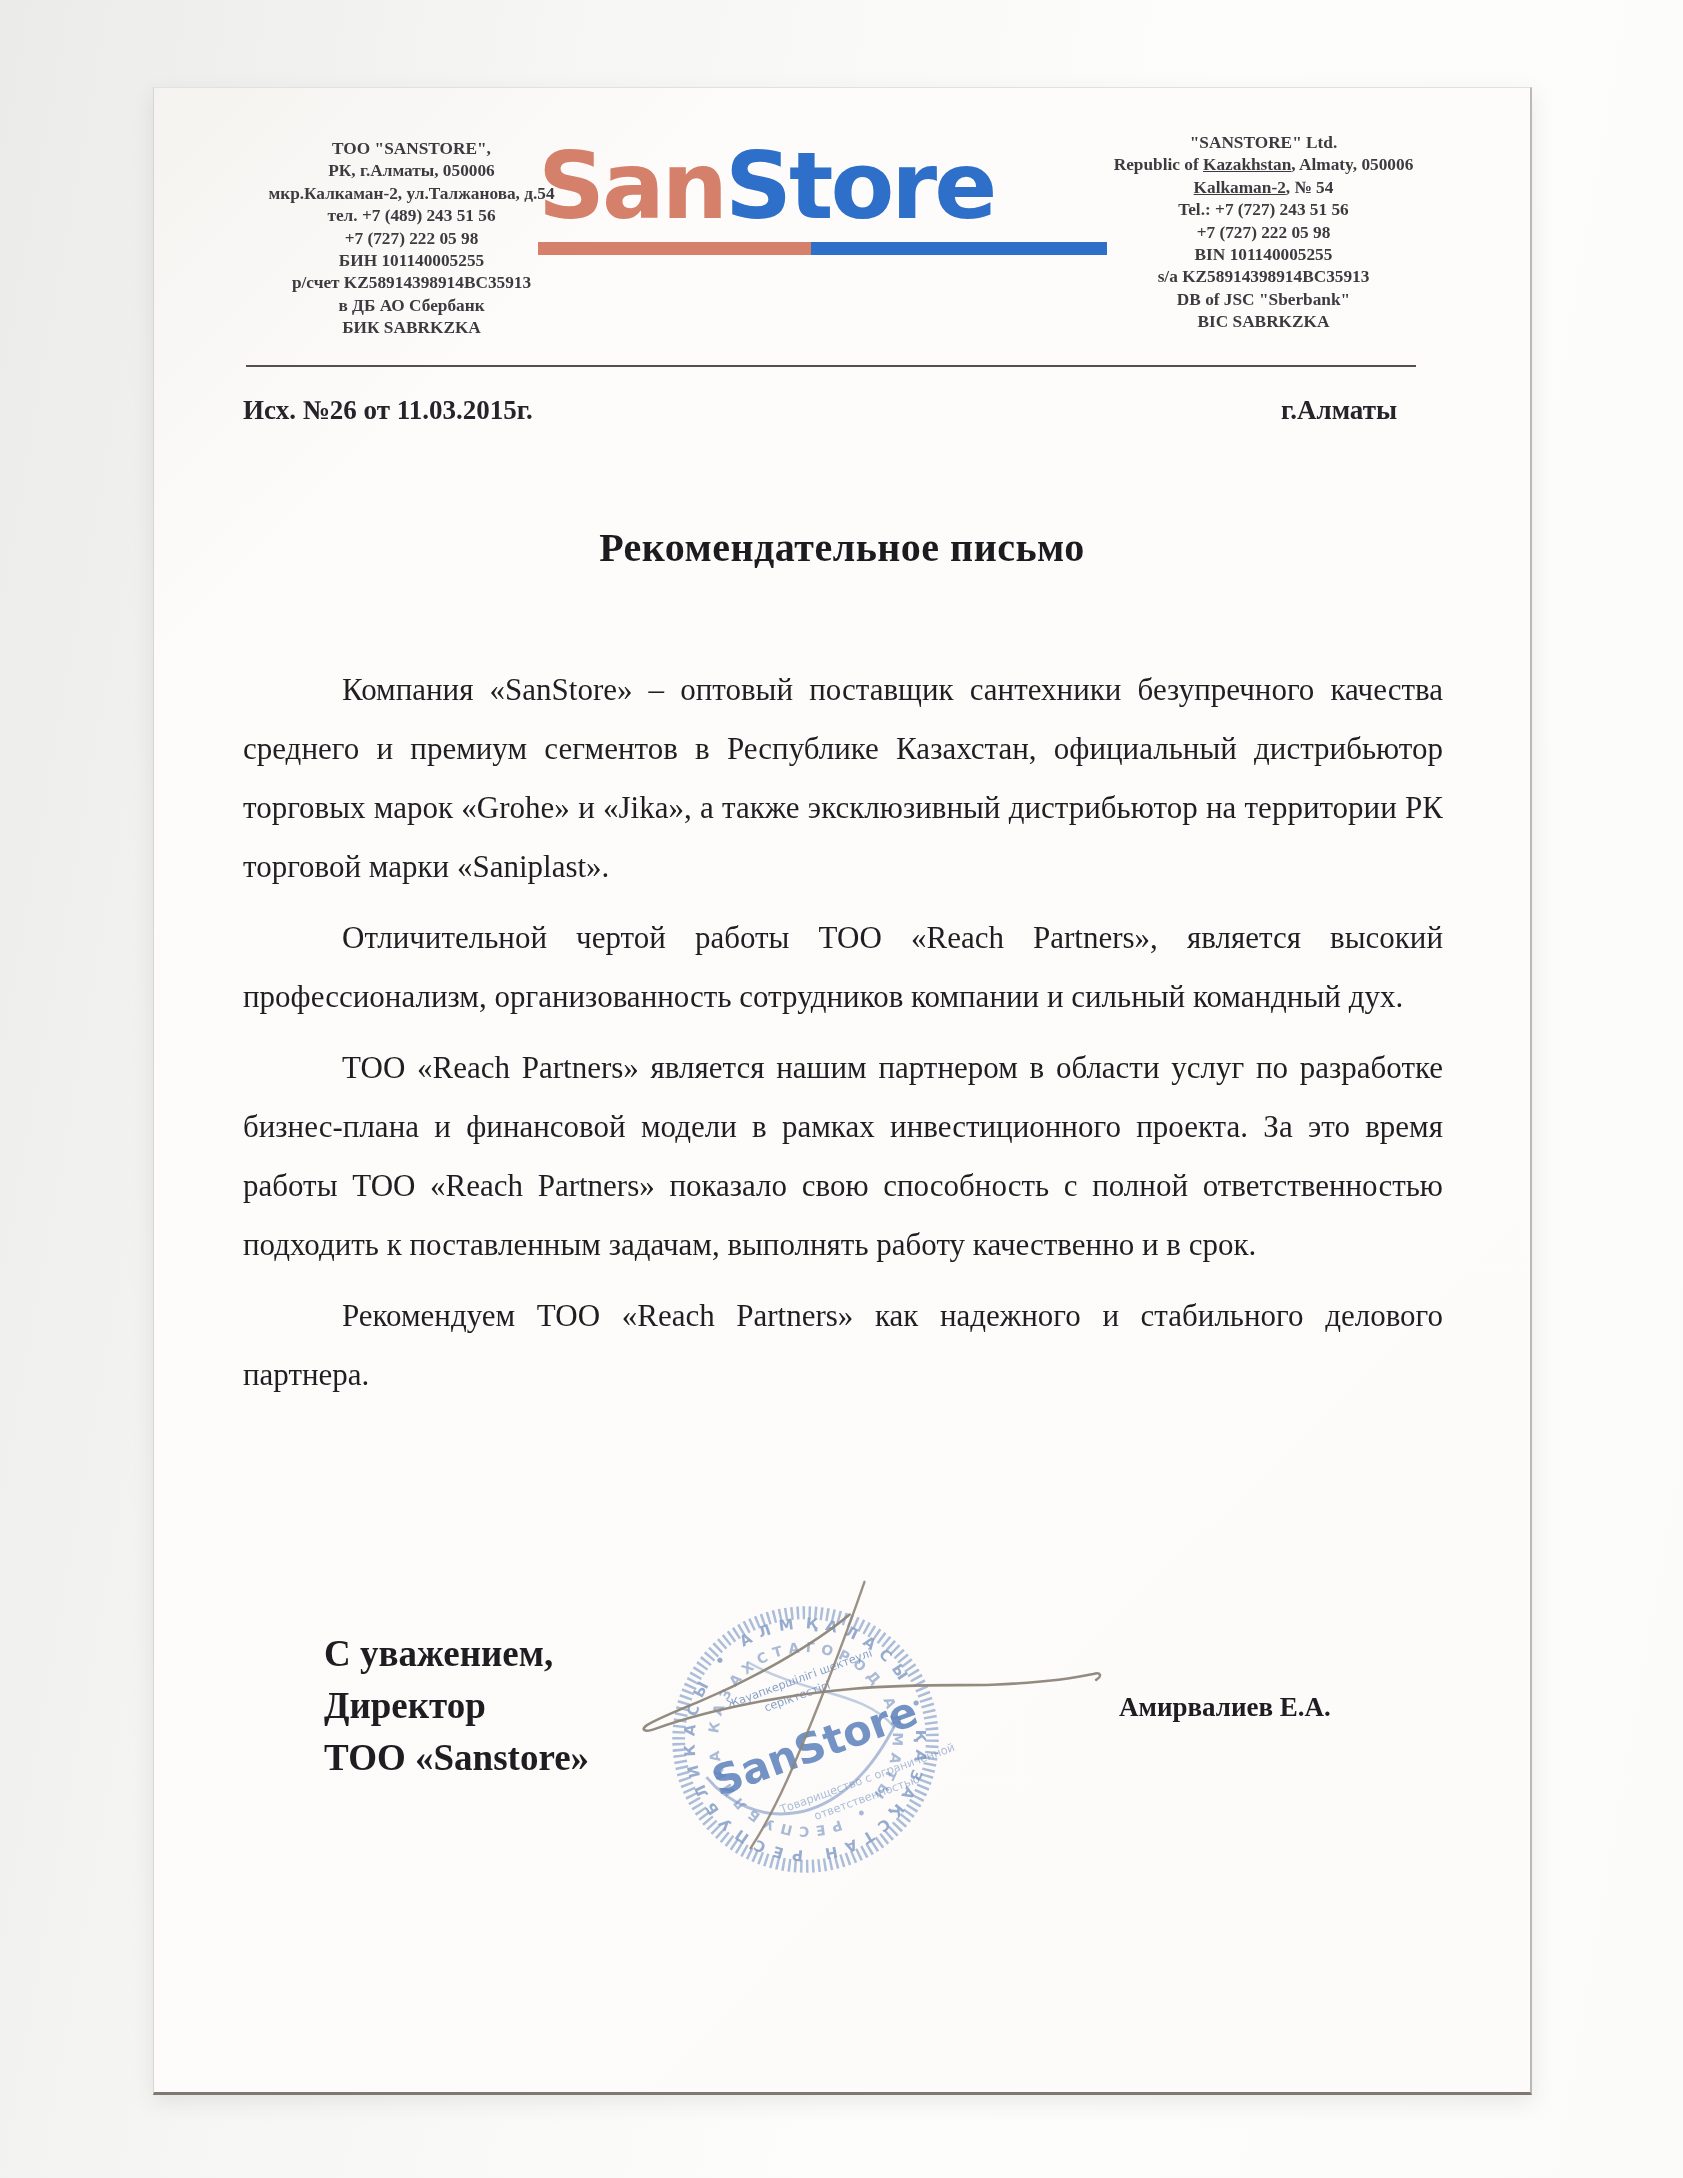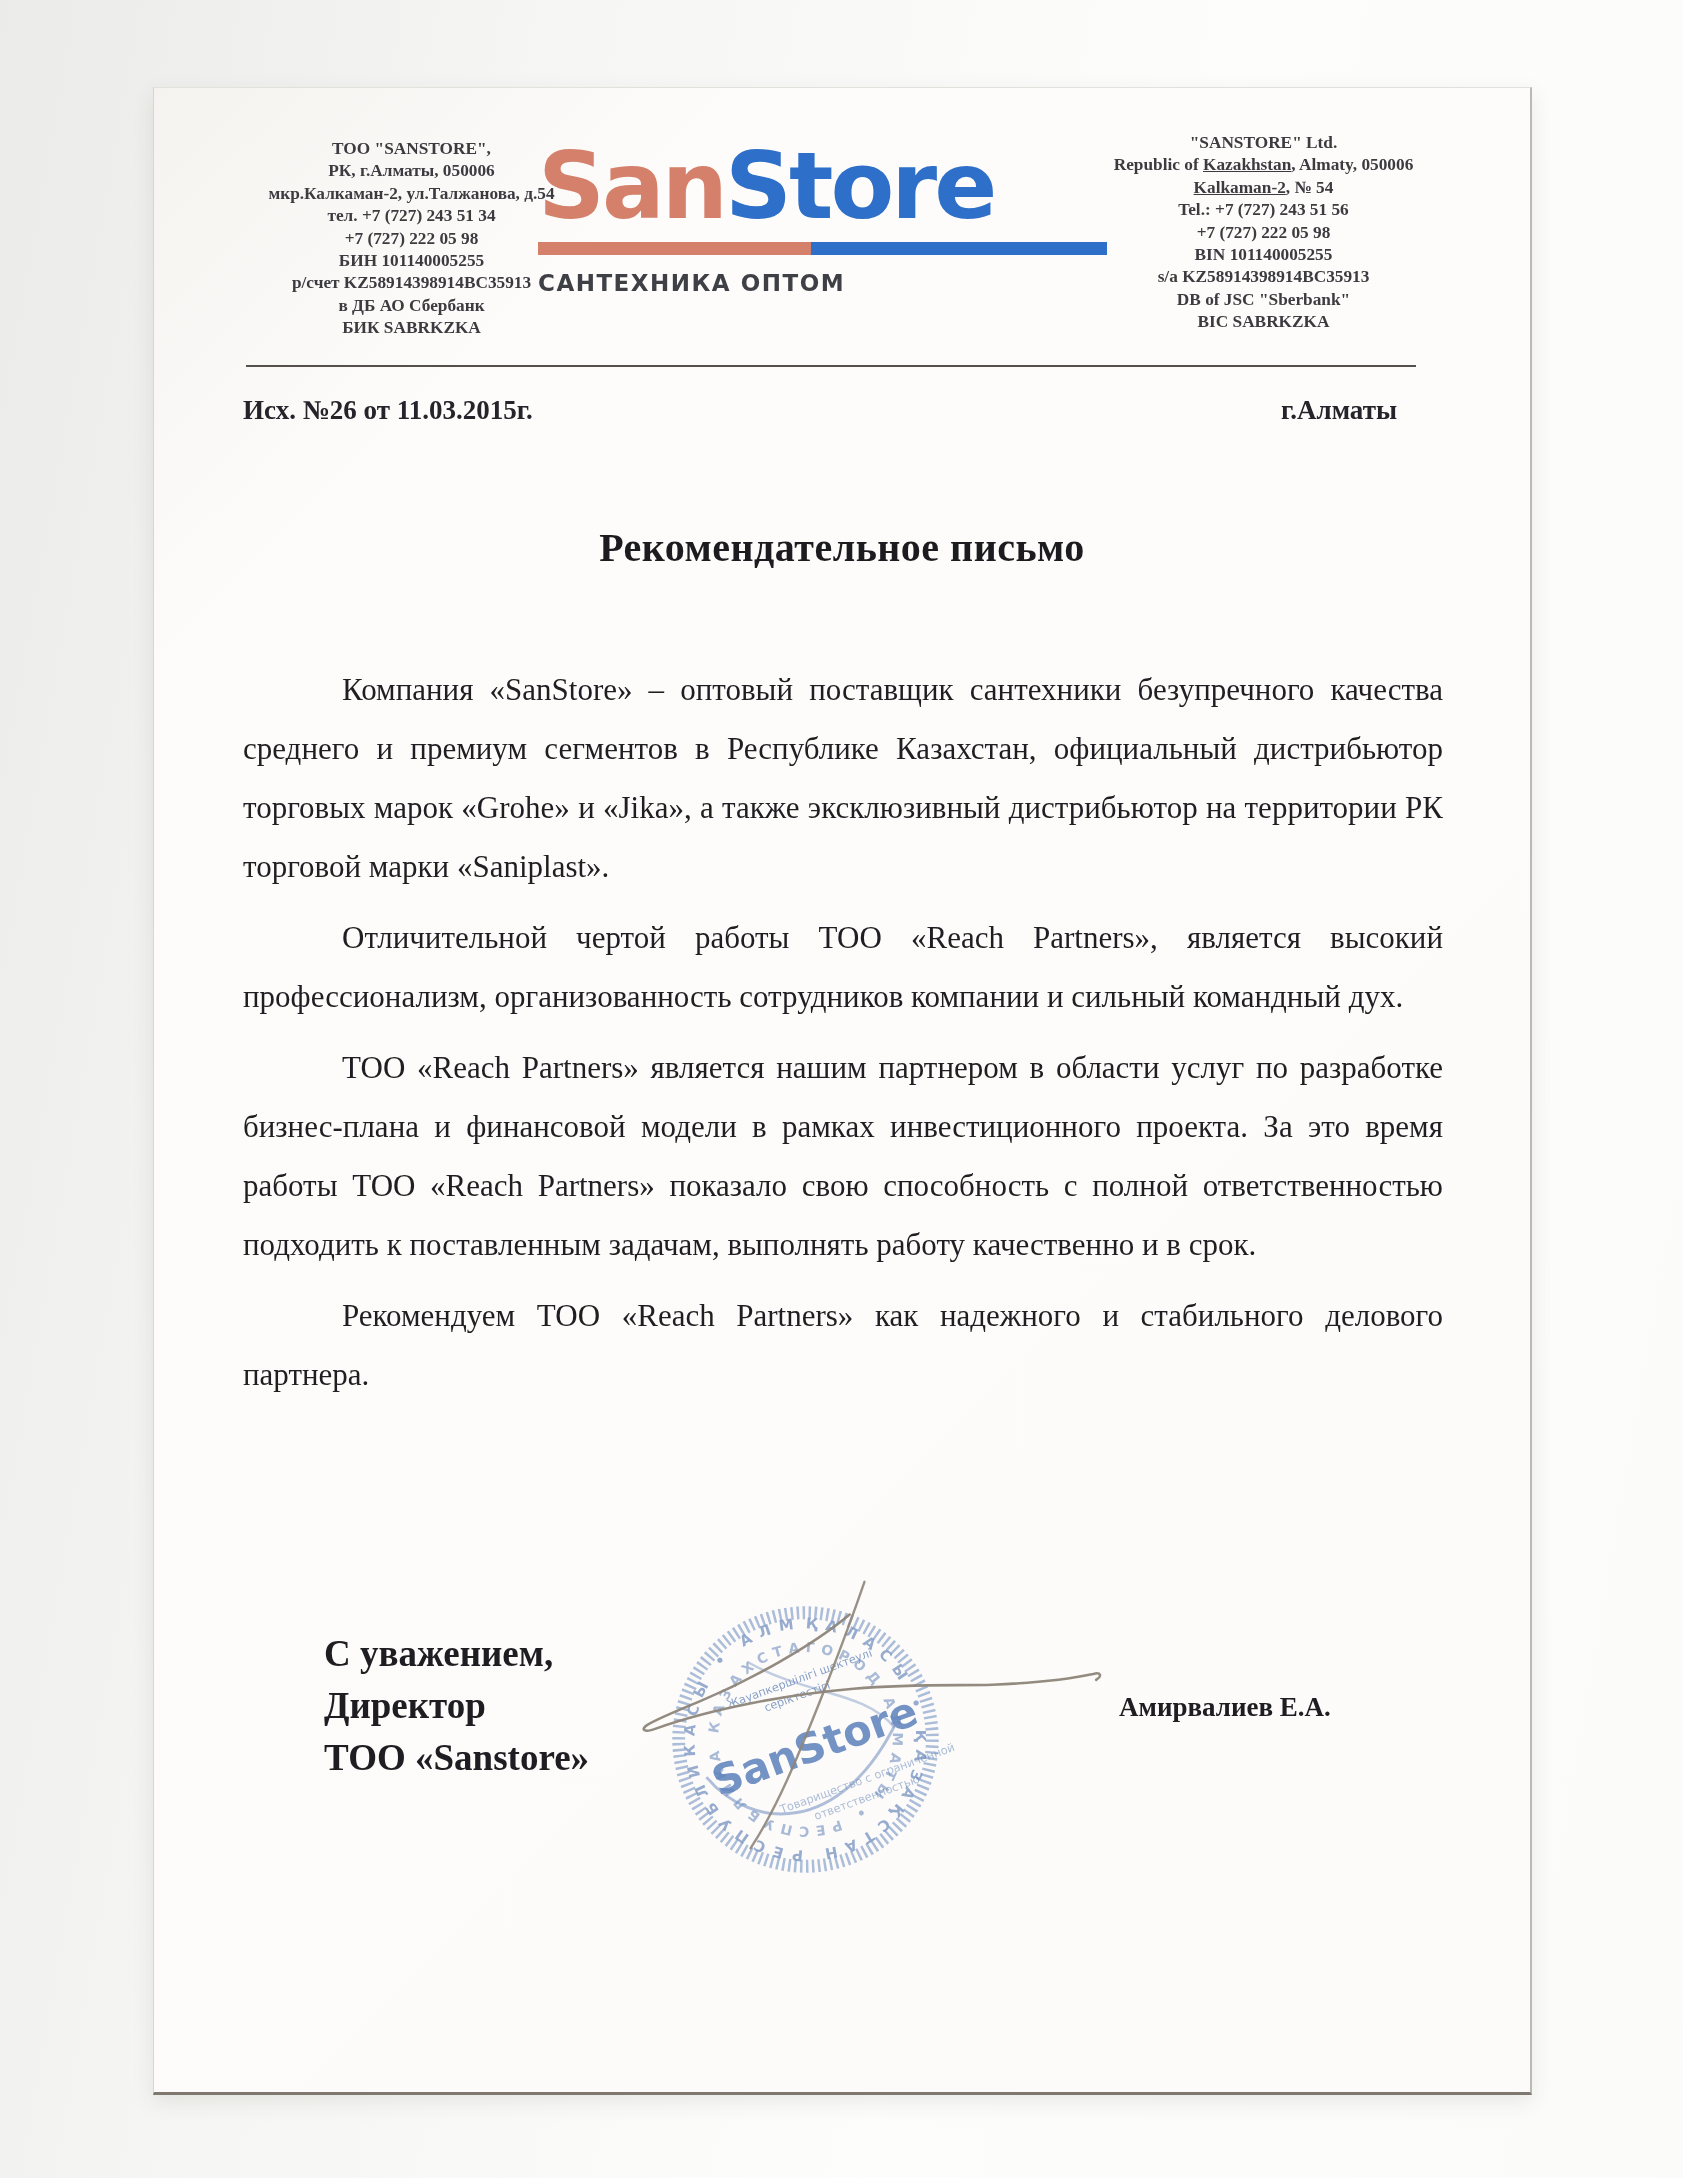--- a/index.html
+++ b/index.html
@@ -56,34 +56,33 @@
 </head>
 <body>
 
 <div class="photo">
   <div class="paper">
 
     <div class="lh lh-left">
       <div>ТОО "SANSTORE",</div>
       <div>РК, г.Алматы, 050006</div>
       <div>мкр.Калкаман-2, ул.Талжанова, д.54</div>
-      <div>тел. +7 (727) 243 51 34</div>
+      <div>тел. +7 (489) 243 51 56</div>
       <div>+7 (727) 222 05 98</div>
       <div>БИН 101140005255</div>
       <div>р/счет KZ58914398914BC35913</div>
       <div>в ДБ АО Сбербанк</div>
       <div>БИК SABRKZKA</div>
     </div>
 
     <div class="logo-block">
       <div class="logo-word">
         <span style="color:#d5806a">San</span><span style="color:#2e6fc9">Store</span>
       </div>
       <div class="logo-underline"></div>
-      <div class="logo-tagline">САНТЕХНИКА ОПТОМ</div>
     </div>
 
     <div class="lh lh-right">
       <div>"SANSTORE" Ltd.</div>
       <div><span>Republic of </span><span class="u">Kazakhstan</span><span>, Almaty, 050006</span></div>
       <div><span class="u">Kalkaman-2</span><span>, № 54</span></div>
       <div>Tel.: +7 (727) 243 51 56</div>
       <div>+7 (727) 222 05 98</div>
       <div>BIN 101140005255</div>
       <div>s/a KZ58914398914BC35913</div>

